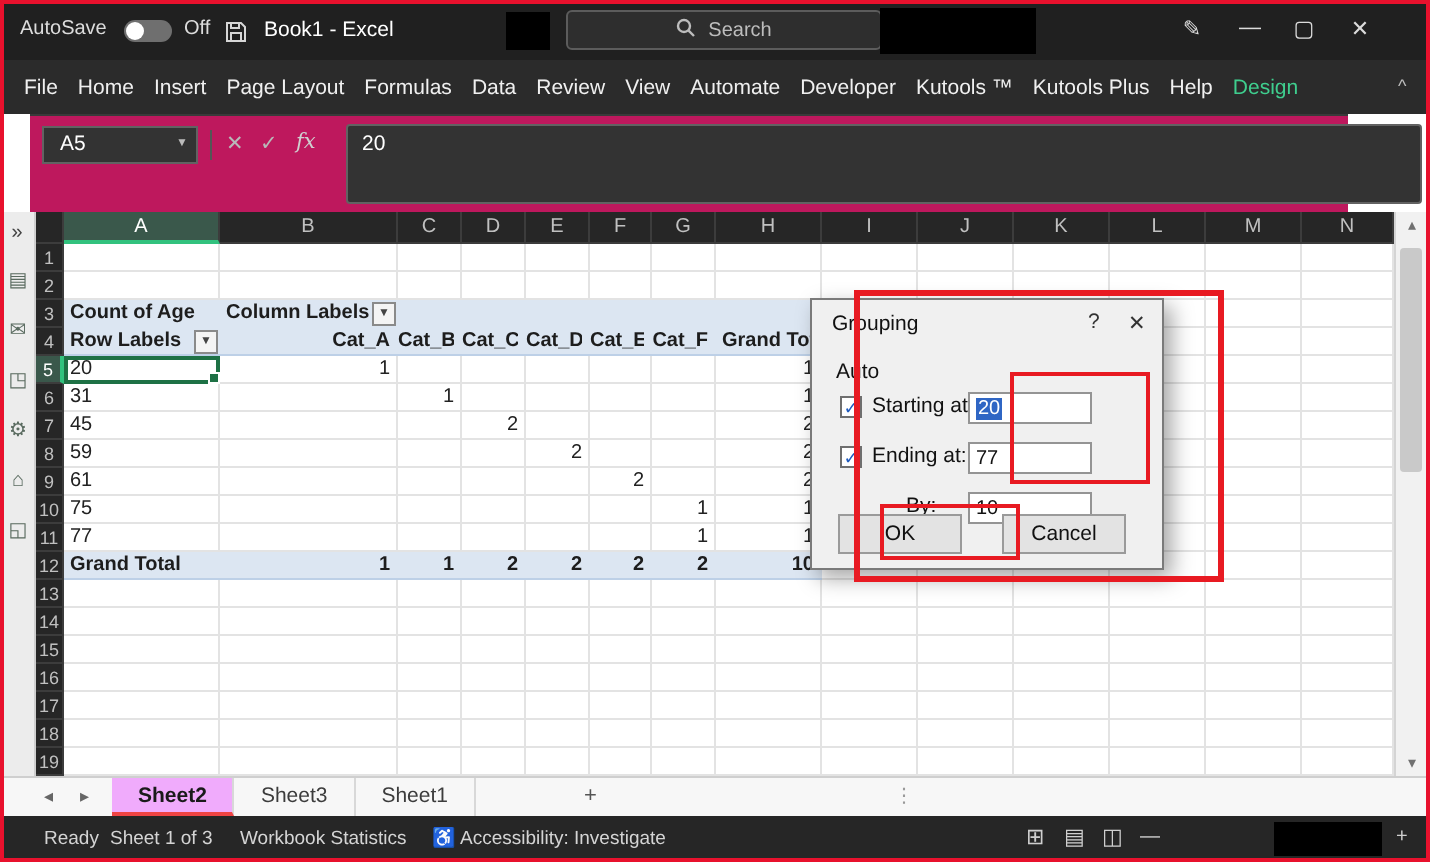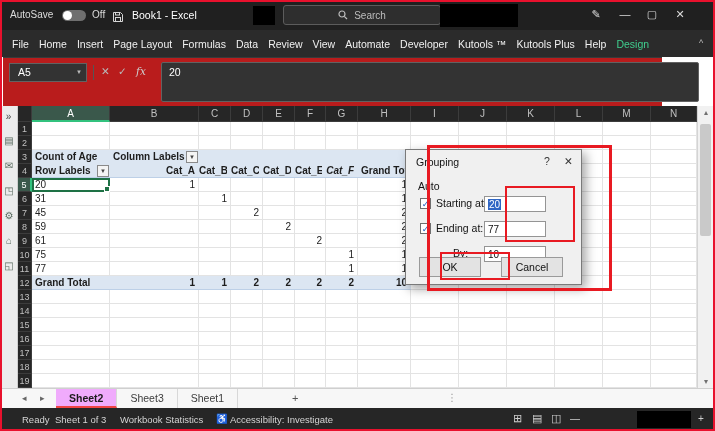--- a/index.html
+++ b/index.html
@@ -30,21 +30,21 @@
   #redact-2 { left:440px; top:4px; width:78px; height:23px; }
   #redact-3 { left:637px; top:411px; width:54px; height:17px; }
 
   
   #ribbon { left:0; top:30px; width:715px; height:27px; background:#2b2b2b; display:flex; align-items:center; gap:6px; padding:0 22px 0 10px; }
   .ribbon-tab { font-size:10.5px; color:#f0f0f0; white-space:nowrap; padding:2px 2px; cursor:default; }
   .ribbon-tab.green { color:#3fce8e; }
   #ribbon-collapse { left:699px; top:38px; font-size:9px; color:#bdbdbd; }
 
   
-  #formula-bar { left:3px; top:57px; width:659px; height:49px; background:#b91c1c; border-top:1px solid #3a3a3a; }
+  #formula-bar { left:15px; top:57px; width:659px; height:49px; background:#be185d; border-top:1px solid #3a3a3a; }
   #name-box { left:6px; top:5px; width:78px; height:19px; background:#333; border:1px solid #626262; color:#fff; font-size:10.5px; line-height:17px; padding-left:8px; }
   #name-box-arrow { left:66px; top:0; font-size:6px; color:#bbb; line-height:17px; position:absolute; }
   #fbar-divider { left:90px; top:7px; width:1px; height:15px; background:#555; }
   .fbtn { top:7px; font-size:10.5px; color:#b9b9b9; }
   #fx-cancel { left:98px; }
   #fx-enter { left:115px; }
   #fx-label { left:133px; font-family:"DejaVu Serif", serif; font-style:italic; color:#cfcfcf; }
   #formula-input { left:158px; top:4px; width:538px; height:40px; background:#333; border:1px solid #626262; border-radius:2px; color:#fff; font-size:10.5px; padding:3px 7px; }
 
   
@@ -245,21 +245,21 @@
       <div class="shade" style="top: 28px; height: 28px; width: 379px;"></div>
       <div class="shade" style="top: 154px; height: 14px; width: 379px;"></div>
       <div class="cval b" style="top: 28px; left: 3px; width: 75px;">Count of Age</div>
       <div class="cval b" style="top: 28px; left: 81px; width: 86px;">Column Labels</div>
       <div class="cval b" style="top: 42px; left: 3px; width: 75px;">Row Labels</div>
       <div class="cval b" style="top: 42px; left: 78px; width: 85px; text-align: right;">Cat_A</div>
       <div class="cval b" style="top: 42px; left: 167px; width: 28px; text-align: right;">Cat_B</div>
       <div class="cval b" style="top: 42px; left: 199px; width: 28px; text-align: right;">Cat_C</div>
       <div class="cval b" style="top: 42px; left: 231px; width: 28px; text-align: right;">Cat_D</div>
       <div class="cval b" style="top: 42px; left: 263px; width: 27px; text-align: right;">Cat_E</div>
-      <div class="cval b" style="top: 42px; left: 294px; width: 28px; text-align: right; font-style: italic;">Cat_F</div>
+      <div class="cval b" style="top: 42px; left: 294px; width: 28px; text-align: right;">Cat_F</div>
       <div class="cval b" style="top: 42px; left: 329px; width: 50px;">Grand Total</div>
       <div class="cval" style="top: 56px; left: 3px; width: 75px;">20</div>
       <div class="cval" style="top: 56px; left: 78px; width: 85px; text-align: right;">1</div>
       <div class="cval" style="top: 56px; left: 326px; width: 49px; text-align: right;">1</div>
       <div class="cval" style="top: 70px; left: 3px; width: 75px;">31</div>
       <div class="cval" style="top: 70px; left: 167px; width: 28px; text-align: right;">1</div>
       <div class="cval" style="top: 70px; left: 326px; width: 49px; text-align: right;">1</div>
       <div class="cval" style="top: 84px; left: 3px; width: 75px;">45</div>
       <div class="cval" style="top: 84px; left: 199px; width: 28px; text-align: right;">2</div>
       <div class="cval" style="top: 84px; left: 326px; width: 49px; text-align: right;">2</div>

